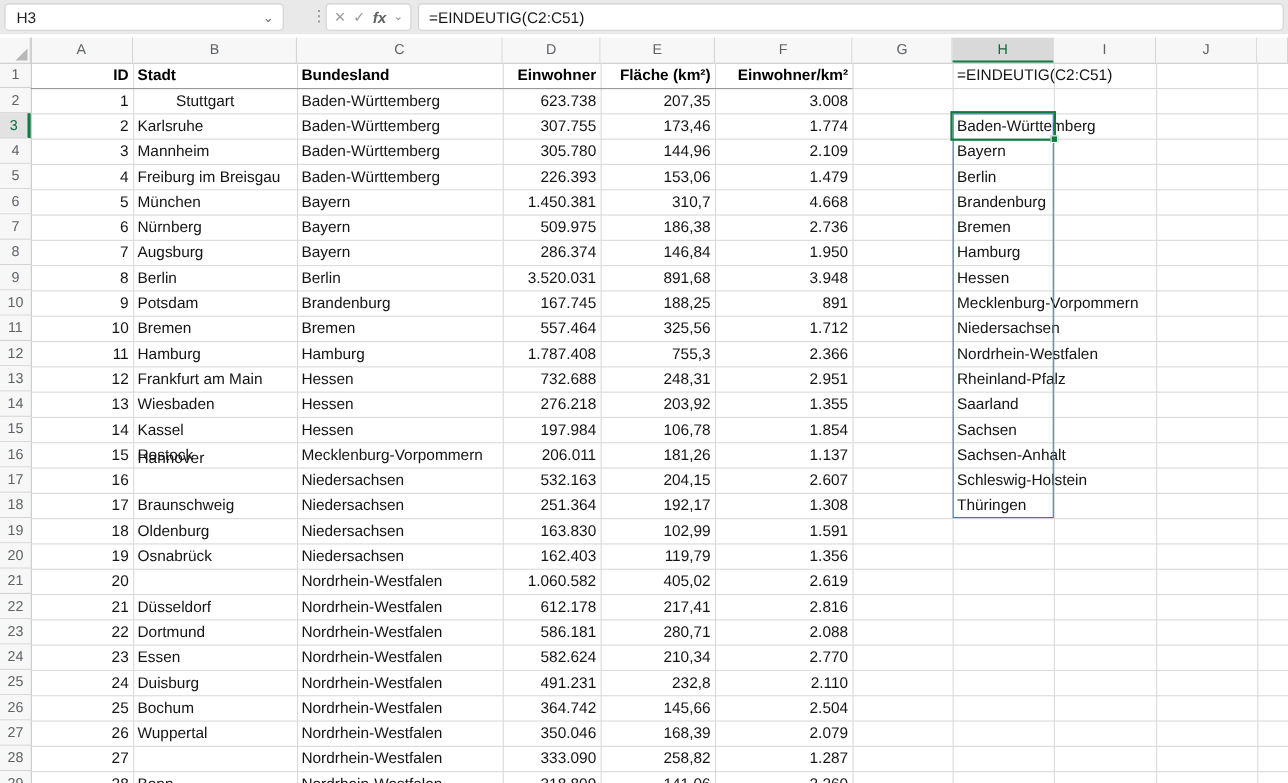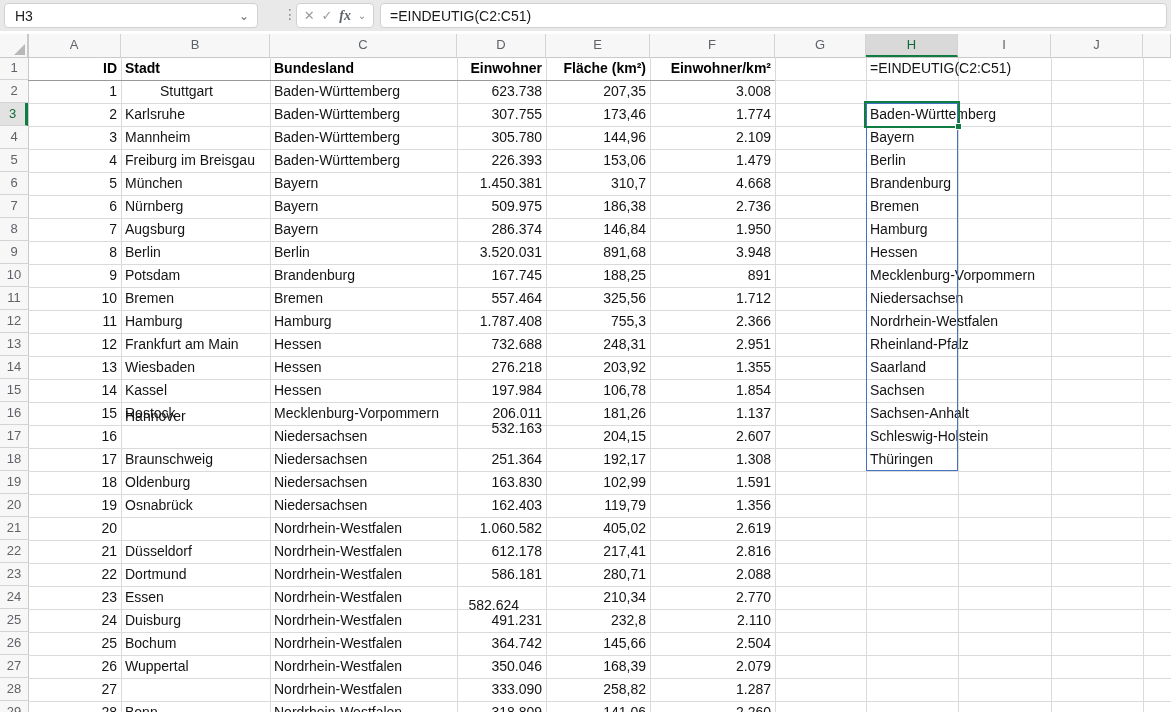--- a/index.html
+++ b/index.html
@@ -6,21 +6,21 @@
   #app{position:relative;width:1171px;height:712px;background:#fff;overflow:hidden;
        font-family:"Liberation Sans","DejaVu Sans",sans-serif;color:#141414;}
   
   #formula-strip{position:absolute;left:0;top:0;width:1171px;height:31px;background:#e9e9e9;}
   .fbox{position:absolute;top:3px;height:25px;background:#fff;border:1px solid #d1d1d1;
         border-radius:4px;box-sizing:border-box;display:flex;align-items:center;}
   #name-box{left:4px;width:254px;padding-left:10px;font-size:14px;color:#222;}
   #name-box .chev{position:absolute;right:8px;color:#6a6a6a;font-size:12px;line-height:1;}
   #dots-sep{position:absolute;left:283px;top:6px;color:#8a8a8a;font-size:14px;letter-spacing:0;}
   #fx-group{left:296px;width:78px;justify-content:space-evenly;color:#9a9a9a;font-size:13px;}
-  #fx-group .fx{font-style:italic;font-family:Liberation Serif, serif;
+  #fx-group .fx{font-style:italic;font-family:Liberation Sans, sans-serif;
                 color:#5f6368;font-size:14px;font-weight:bold;}
   #fx-group .mini{font-size:10px;color:#8a8a8a;}
   #formula-input{left:380px;width:787px;padding-left:9px;font-size:14px;color:#1a1a1a;}
   
   #sheet{position:absolute;left:0;top:34px;width:1171px;height:678px;overflow:hidden;background:#fff;}
   .col-hdr{position:absolute;top:0;height:23px;background:#f7f7f7;border-right:1px solid #d4d4d4;
            box-sizing:border-box;text-align:center;line-height:22px;font-size:13px;color:#5f6368;}
   .col-hdr.sel{background:#d9d9d9;border-bottom:2px solid #107c41;color:#0e6b3c;}
   .row-hdr{position:absolute;left:0;width:28px;height:23px;background:#f7f7f7;
            border-bottom:1px solid #d4d4d4;box-sizing:border-box;text-align:center;
@@ -244,21 +244,21 @@
       <div class="cell right" style="left: 650px; top: 345px; width: 125px;">1.854</div>
       <div class="cell right" style="left: 28px; top: 368px; width: 93px;">15</div>
       <div class="cell" style="left: 121px; top: 368px; width: 149px;">Rostock</div>
       <div class="cell" style="left: 270px; top: 368px; width: 187px;">Mecklenburg-Vorpommern</div>
       <div class="cell right" style="left: 457px; top: 368px; width: 89px;">206.011</div>
       <div class="cell right" style="left: 546px; top: 368px; width: 104px;">181,26</div>
       <div class="cell right" style="left: 650px; top: 368px; width: 125px;">1.137</div>
       <div class="cell right" style="left: 28px; top: 391px; width: 93px;">16</div>
       <div class="cell" style="left: 121px; top: 371px; width: 149px;">Hannover</div>
       <div class="cell" style="left: 270px; top: 391px; width: 187px;">Niedersachsen</div>
-      <div class="cell right" style="left: 457px; top: 383px; width: 89px;">532.163</div>
+      <div class="cell right" style="left: 457px; top: 391px; width: 89px;">532.163</div>
       <div class="cell right" style="left: 546px; top: 391px; width: 104px; padding-left: 14px;">204,15</div>
       <div class="cell right" style="left: 650px; top: 391px; width: 125px;">2.607</div>
       <div class="cell right" style="left: 28px; top: 414px; width: 93px;">17</div>
       <div class="cell" style="left: 121px; top: 414px; width: 149px;">Braunschweig</div>
       <div class="cell" style="left: 270px; top: 414px; width: 187px;">Niedersachsen</div>
       <div class="cell right" style="left: 457px; top: 414px; width: 89px;">251.364</div>
       <div class="cell right" style="left: 546px; top: 414px; width: 104px;">192,17</div>
       <div class="cell right" style="left: 650px; top: 414px; width: 125px;">1.308</div>
       <div class="cell right" style="left: 28px; top: 437px; width: 93px;">18</div>
       <div class="cell" style="left: 121px; top: 437px; width: 149px;">Oldenburg</div>
@@ -285,21 +285,21 @@
       <div class="cell right" style="left: 650px; top: 506px; width: 125px;">2.816</div>
       <div class="cell right" style="left: 28px; top: 529px; width: 93px;">22</div>
       <div class="cell" style="left: 121px; top: 529px; width: 149px;">Dortmund</div>
       <div class="cell" style="left: 270px; top: 529px; width: 187px;">Nordrhein-Westfalen</div>
       <div class="cell right" style="left: 457px; top: 529px; width: 89px;">586.181</div>
       <div class="cell right" style="left: 546px; top: 529px; width: 104px;">280,71</div>
       <div class="cell right" style="left: 650px; top: 529px; width: 125px;">2.088</div>
       <div class="cell right" style="left: 28px; top: 552px; width: 93px;">23</div>
       <div class="cell" style="left: 121px; top: 552px; width: 149px;">Essen</div>
       <div class="cell" style="left: 270px; top: 552px; width: 187px;">Nordrhein-Westfalen</div>
-      <div class="cell right" style="left: 434px; top: 552px; width: 89px; margin-top: 8px;">582.624</div>
+      <div class="cell right" style="left: 457px; top: 552px; width: 89px;">582.624</div>
       <div class="cell right" style="left: 546px; top: 552px; width: 104px;">210,34</div>
       <div class="cell right" style="left: 650px; top: 552px; width: 125px;">2.770</div>
       <div class="cell right" style="left: 28px; top: 575px; width: 93px;">24</div>
       <div class="cell" style="left: 121px; top: 575px; width: 149px;">Duisburg</div>
       <div class="cell" style="left: 270px; top: 575px; width: 187px;">Nordrhein-Westfalen</div>
       <div class="cell right" style="left: 457px; top: 575px; width: 89px;">491.231</div>
       <div class="cell right" style="left: 546px; top: 575px; width: 104px;">232,8</div>
       <div class="cell right" style="left: 650px; top: 575px; width: 125px;">2.110</div>
       <div class="cell right" style="left: 28px; top: 598px; width: 93px;">25</div>
       <div class="cell" style="left: 121px; top: 598px; width: 149px;">Bochum</div>

